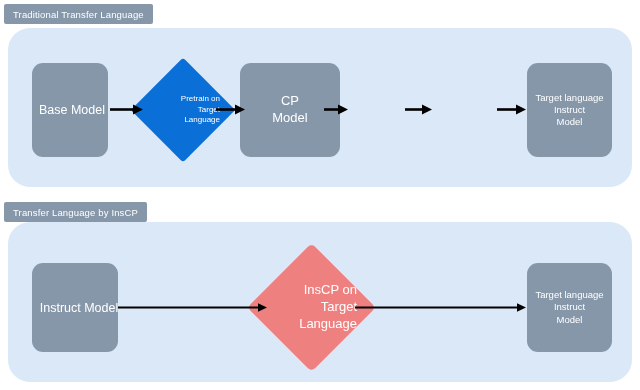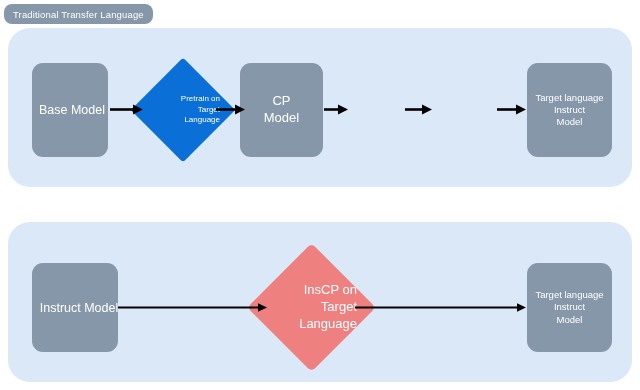--- a/index.html
+++ b/index.html
@@ -31,21 +31,21 @@
   .section-pill {
     position: absolute;
     display: flex;
     align-items: center;
     height: 20px;
     padding: 0 9px;
     background: #8697aa;
     color: #ffffff;
     font-size: 9.5px;
     letter-spacing: 0.15px;
-    border-radius: 8px;
+    border-radius: 2px;
     white-space: nowrap;
     z-index: 5;
   }
   #pill-top    { left: 4px; top: 4px; }
   #pill-bottom { left: 4px; top: 202px; }
 
   
   .node-box {
     position: absolute;
     background: #8697aa;
@@ -57,21 +57,21 @@
     text-align: center;
     line-height: 1.28;
     box-sizing: border-box;
     z-index: 3;
   }
   .node-box .lbl { white-space: nowrap; }
   .node-box .lbl-multi { white-space: normal; }
 
   #box-base           { left: 32px;  top: 63px;  width: 76px;  height: 94px; font-size: 12.5px; }
   #box-base .lbl      { position: relative; left: 2px; }
-  #box-cp             { left: 240px; top: 63px;  width: 83px;  height: 94px; font-size: 13px; }
+  #box-cp             { left: 240px; top: 63px;  width: 100px;  height: 94px; font-size: 13px; }
   #box-target-top     { left: 527px; top: 63px;  width: 85px;  height: 94px; font-size: 9.5px; }
   #box-instruct       { left: 32px;  top: 263px; width: 86px;  height: 89px; font-size: 12.5px; }
   #box-instruct .lbl  { position: relative; left: 4px; }
   #box-target-bottom  { left: 527px; top: 263px; width: 85px;  height: 89px; font-size: 9.5px; }
 
   
   .diamond {
     position: absolute;
     z-index: 3;
   }
@@ -180,20 +180,21 @@
   </div>
 
   <div class="node-box" id="box-target-top">
     <span class="lbl-multi" style="white-space:pre-line">Target language
 Instruct
 Model</span>
   </div>
 
   <div class="panel" id="panel-bottom"></div>
 
+  <div class="section-pill" id="pill-bottom">Transfer Language by InsCP</div>
 
   <div class="node-box" id="box-instruct">
     <span class="lbl">Instruct Model</span>
   </div>
 
   <div class="arrow" style="left:118px; top:302px; width:150px;">
     <svg width="150" height="11" viewBox="0 0 150 11">
       <line x1="0" y1="5.5" x2="141" y2="5.5" stroke="#000000" stroke-width="2"></line>
       <polygon points="140,1.2 149,5.5 140,9.8" fill="#000000"></polygon>
     </svg>

